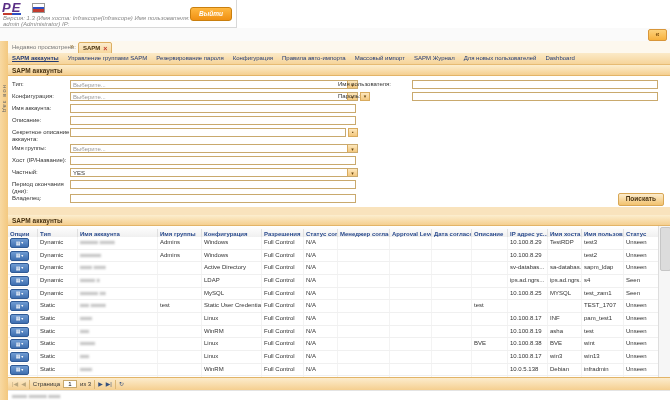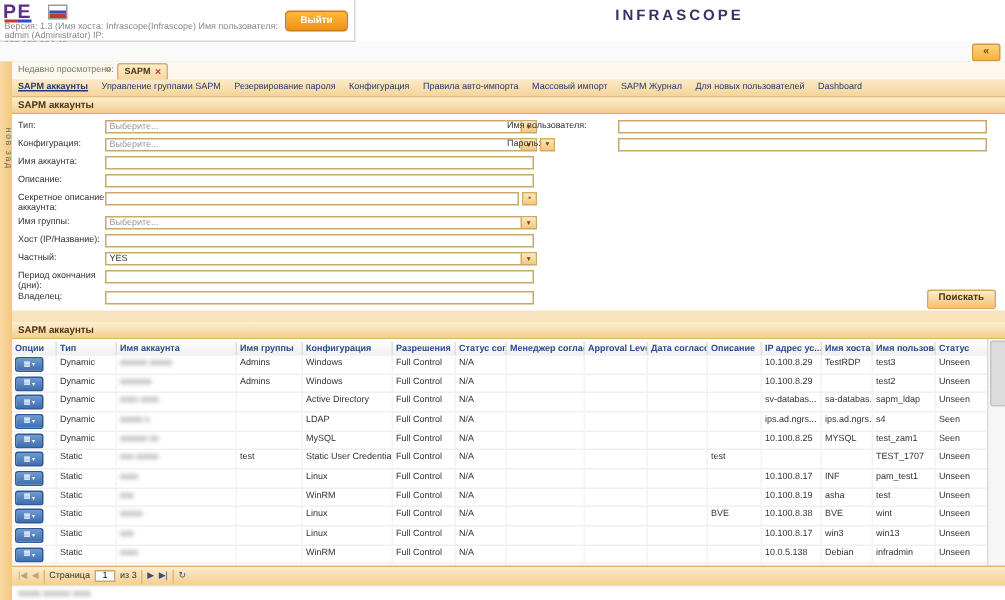--- a/index.html
+++ b/index.html
@@ -1,21 +1,21 @@
 <!DOCTYPE html>
 <html><head>
 <meta charset="utf-8">
 <style>
   html,body{margin:0;padding:0;}
   body{width:670px;height:400px;position:relative;overflow:hidden;background:#fff;
        font-family:"Liberation Sans",sans-serif;-webkit-font-smoothing:antialiased;}
   
   .topbar{position:absolute;left:0;top:0;width:670px;height:28px;background:#fff;}
   .corp-box{position:absolute;left:0;top:0;width:236px;height:27px;background:#fff;
-            border-right:1px solid #d8d8d8;border-bottom:1px solid #d8d8d8;}
+            border-right:1px solid #d8d8d8;border-bottom:1px solid #d8d8d8;font-style:italic;}
   .logo{position:absolute;left:2px;top:0;font-size:13px;font-weight:bold;color:#5b2f86;letter-spacing:1px;}
   .logo-accent{position:absolute;left:3px;top:13px;width:18px;height:2px;display:flex;}
   .logo-accent i{display:block;height:2px;width:9px;}
   .la-red{background:#c23b2e;} .la-blue{background:#2e4fc2;}
   .flag{position:absolute;left:32px;top:3px;width:11px;height:8px;border:1px solid #999;}
   .flag i{display:block;width:100%;height:33.4%;}
   .f-w{background:#fff;} .f-b{background:#2e4fc2;} .f-r{background:#c23b2e;}
   .version{position:absolute;left:3px;top:15px;width:192px;font-size:6px;line-height:6px;color:#888;}
   .logout-btn{position:absolute;right:4px;top:7px;min-width:32px;height:12px;padding:0 4px;
               background:linear-gradient(#ffb840,#f09012);border:1px solid #c97f0e;border-radius:3px;
@@ -117,21 +117,20 @@
         <i class="f-w"></i>
         <i class="f-b"></i>
         <i class="f-r"></i>
       </span>
     <div class="version">
       <span>Версия: 1.3 (Имя хоста: Infrascope(Infrascope) Имя пользователя: admin (Administrator) IP:</span><br>
       <span>192.168.224.46</span>
     </div>
     <div class="logout-btn">Выйти</div>
   </div>
-  <div class="app-title">INFRASCOPE</div>
 </div>
 
 <div class="toolbar2">
   <div class="mini-panel">«</div>
 </div>
 
 <div class="leftstrip">
   <div class="vlabel">нов зад</div>
 </div>
 

